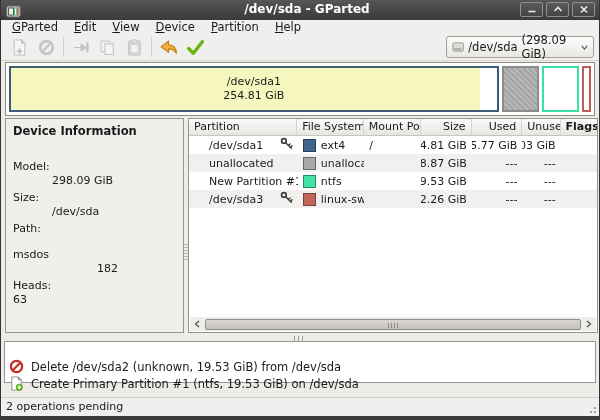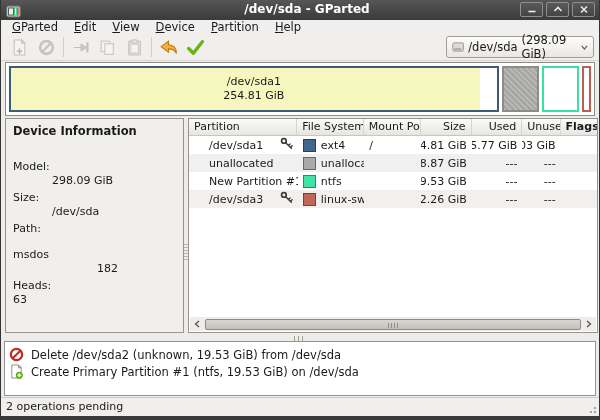--- a/index.html
+++ b/index.html
@@ -85,22 +85,22 @@
   .scroll-thumb{ flex:1; height:11px; margin:0 1px; background:linear-gradient(#D9D7D3,#C3C0BB);
                  border:1px solid #908D87; border-radius:2px; position:relative; }
   .scroll-thumb .grip{ position:absolute; left:50%; top:3px; width:10px; height:5px; transform:translateX(-50%);
      background:repeating-linear-gradient(90deg,#8f8c86 0 1px, transparent 1px 3px); }
 
   .vpaned-grip{ position:absolute; top:336px; left:50%; transform:translateX(-50%);
      width:12px; height:5px;
      background:repeating-linear-gradient(90deg,#a19d97 0 1px, transparent 1px 4px); }
 
   
-  .ops-panel{ position:absolute; top:341px; left:3px; right:3px; height:55px; background:#fff;
-              border:1px solid #97948F; padding:4px 4px; font-size:11.5px; }
+  .ops-panel{ position:absolute; top:341px; left:3px; right:3px; height:42px; background:#fff;
+              border:1px solid #97948F; padding:16px 4px; font-size:11.5px; }
   .op-row{ display:flex; align-items:center; gap:7px; height:17px; }
 
   
   .statusbar{ position:absolute; top:397px; left:0; right:0; height:19px; background:#F0EFED;
               border-top:1px solid #CFCCC7; font-size:11px; padding:2px 5px; }
   .resize-grip{ position:absolute; right:2px; bottom:2px; width:10px; height:10px;
      background:
        radial-gradient(circle at 8px 8px,#a5a19b 1px, transparent 1.4px),
        radial-gradient(circle at 8px 4px,#a5a19b 1px, transparent 1.4px),
        radial-gradient(circle at 4px 8px,#a5a19b 1px, transparent 1.4px); }

